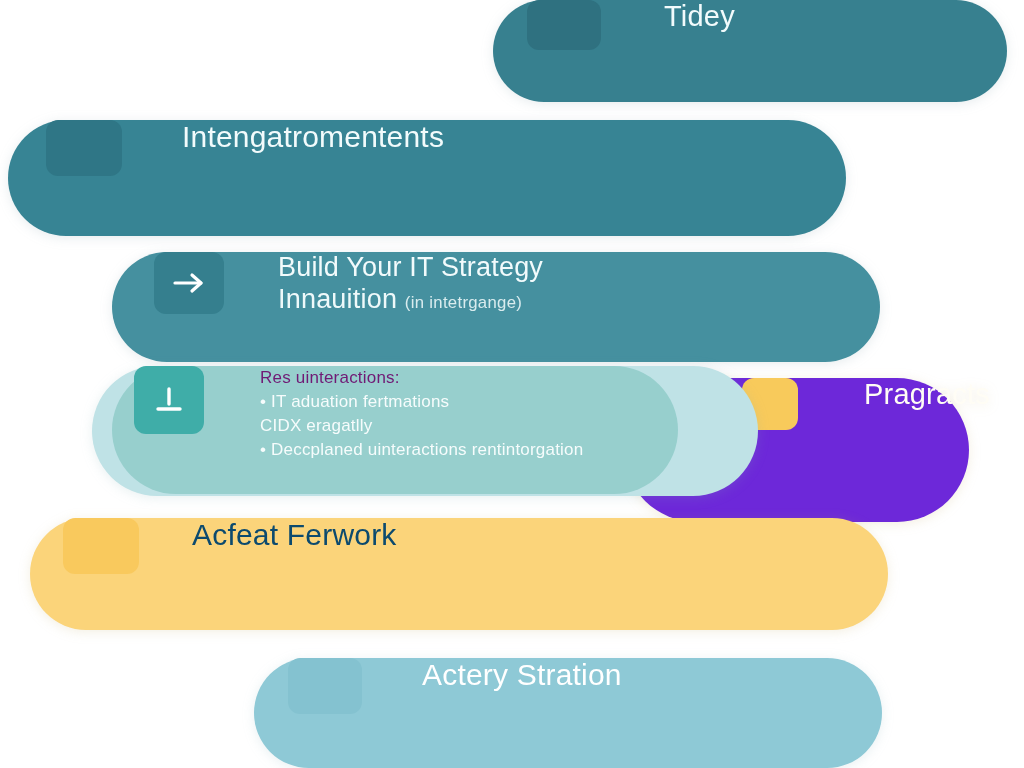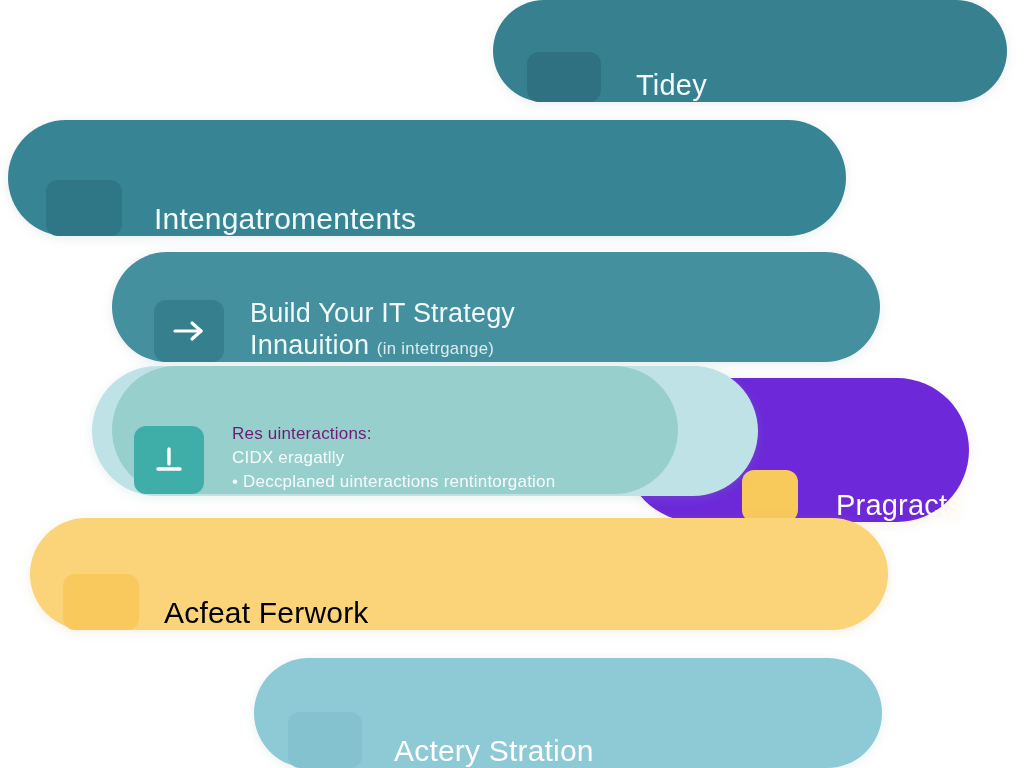--- a/index.html
+++ b/index.html
@@ -16,24 +16,25 @@
     width: 1024px;
     height: 768px;
     background: #ffffff;
     overflow: hidden;
   }
 
   
   .bar {
     position: absolute;
     display: flex;
-    align-items: flex-end;
+    align-items: flex-start;
     box-sizing: border-box;
     border-radius: 999px;
     filter: drop-shadow(0 2px 6px rgba(120,150,160,0.18));
+    gap: 28px;
   }
   .bar-icon {
     flex: 0 0 auto;
     display: flex;
     align-items: center;
     justify-content: center;
     border-radius: 12px;
   }
   .bar-text {
     flex: 1 1 auto;
@@ -156,21 +157,21 @@
     left: 30px; top: 518px; width: 858px; height: 112px;
     background: #fbd47a;
     padding-left: 33px;
     filter: drop-shadow(0 2px 6px rgba(190,165,95,0.18));
   }
   #bar-framework .bar-icon {
     width: 76px; height: 56px;
     background: #f9c95d;
   }
   #bar-framework .bar-title {
-    font-size: 30px; margin-left: 25px; color: #000000;
+    font-size: 30px; margin-left: 25px; color: #0c4a6e;
   }
 
   
   #bar-actery {
     left: 254px; top: 658px; width: 628px; height: 110px;
     background: #8ec9d6;
     padding-left: 34px;
     border-bottom-left-radius: 999px;
     border-bottom-right-radius: 999px;
     filter: drop-shadow(0 2px 6px rgba(130,170,185,0.18));
@@ -231,20 +232,21 @@
 
   <div class="bar" id="bar-results">
     <div class="bar-icon">
       <svg class="glyph" width="40" height="36" viewBox="0 0 40 36" aria-hidden="true">
         <path d="M20 7 V22" stroke="#ffffff" stroke-width="3.4" stroke-linecap="round" fill="none"></path>
         <path d="M9 27 H31" stroke="#ffffff" stroke-width="3.4" stroke-linecap="round" fill="none"></path>
       </svg>
     </div>
     <div class="bar-text">
       <div class="res-head">Res uinteractions:</div>
+      <div class="res-line">• IT aduation fertmations</div>
       <div class="res-line">CIDX eragatlly</div>
       <div class="res-line">• Deccplaned uinteractions rentintorgation</div>
     </div>
   </div>
 
   <div class="bar" id="bar-framework">
     <div class="bar-icon"></div>
     <div class="bar-text">
       <div class="bar-title">Acfeat Ferwork</div>
     </div>

